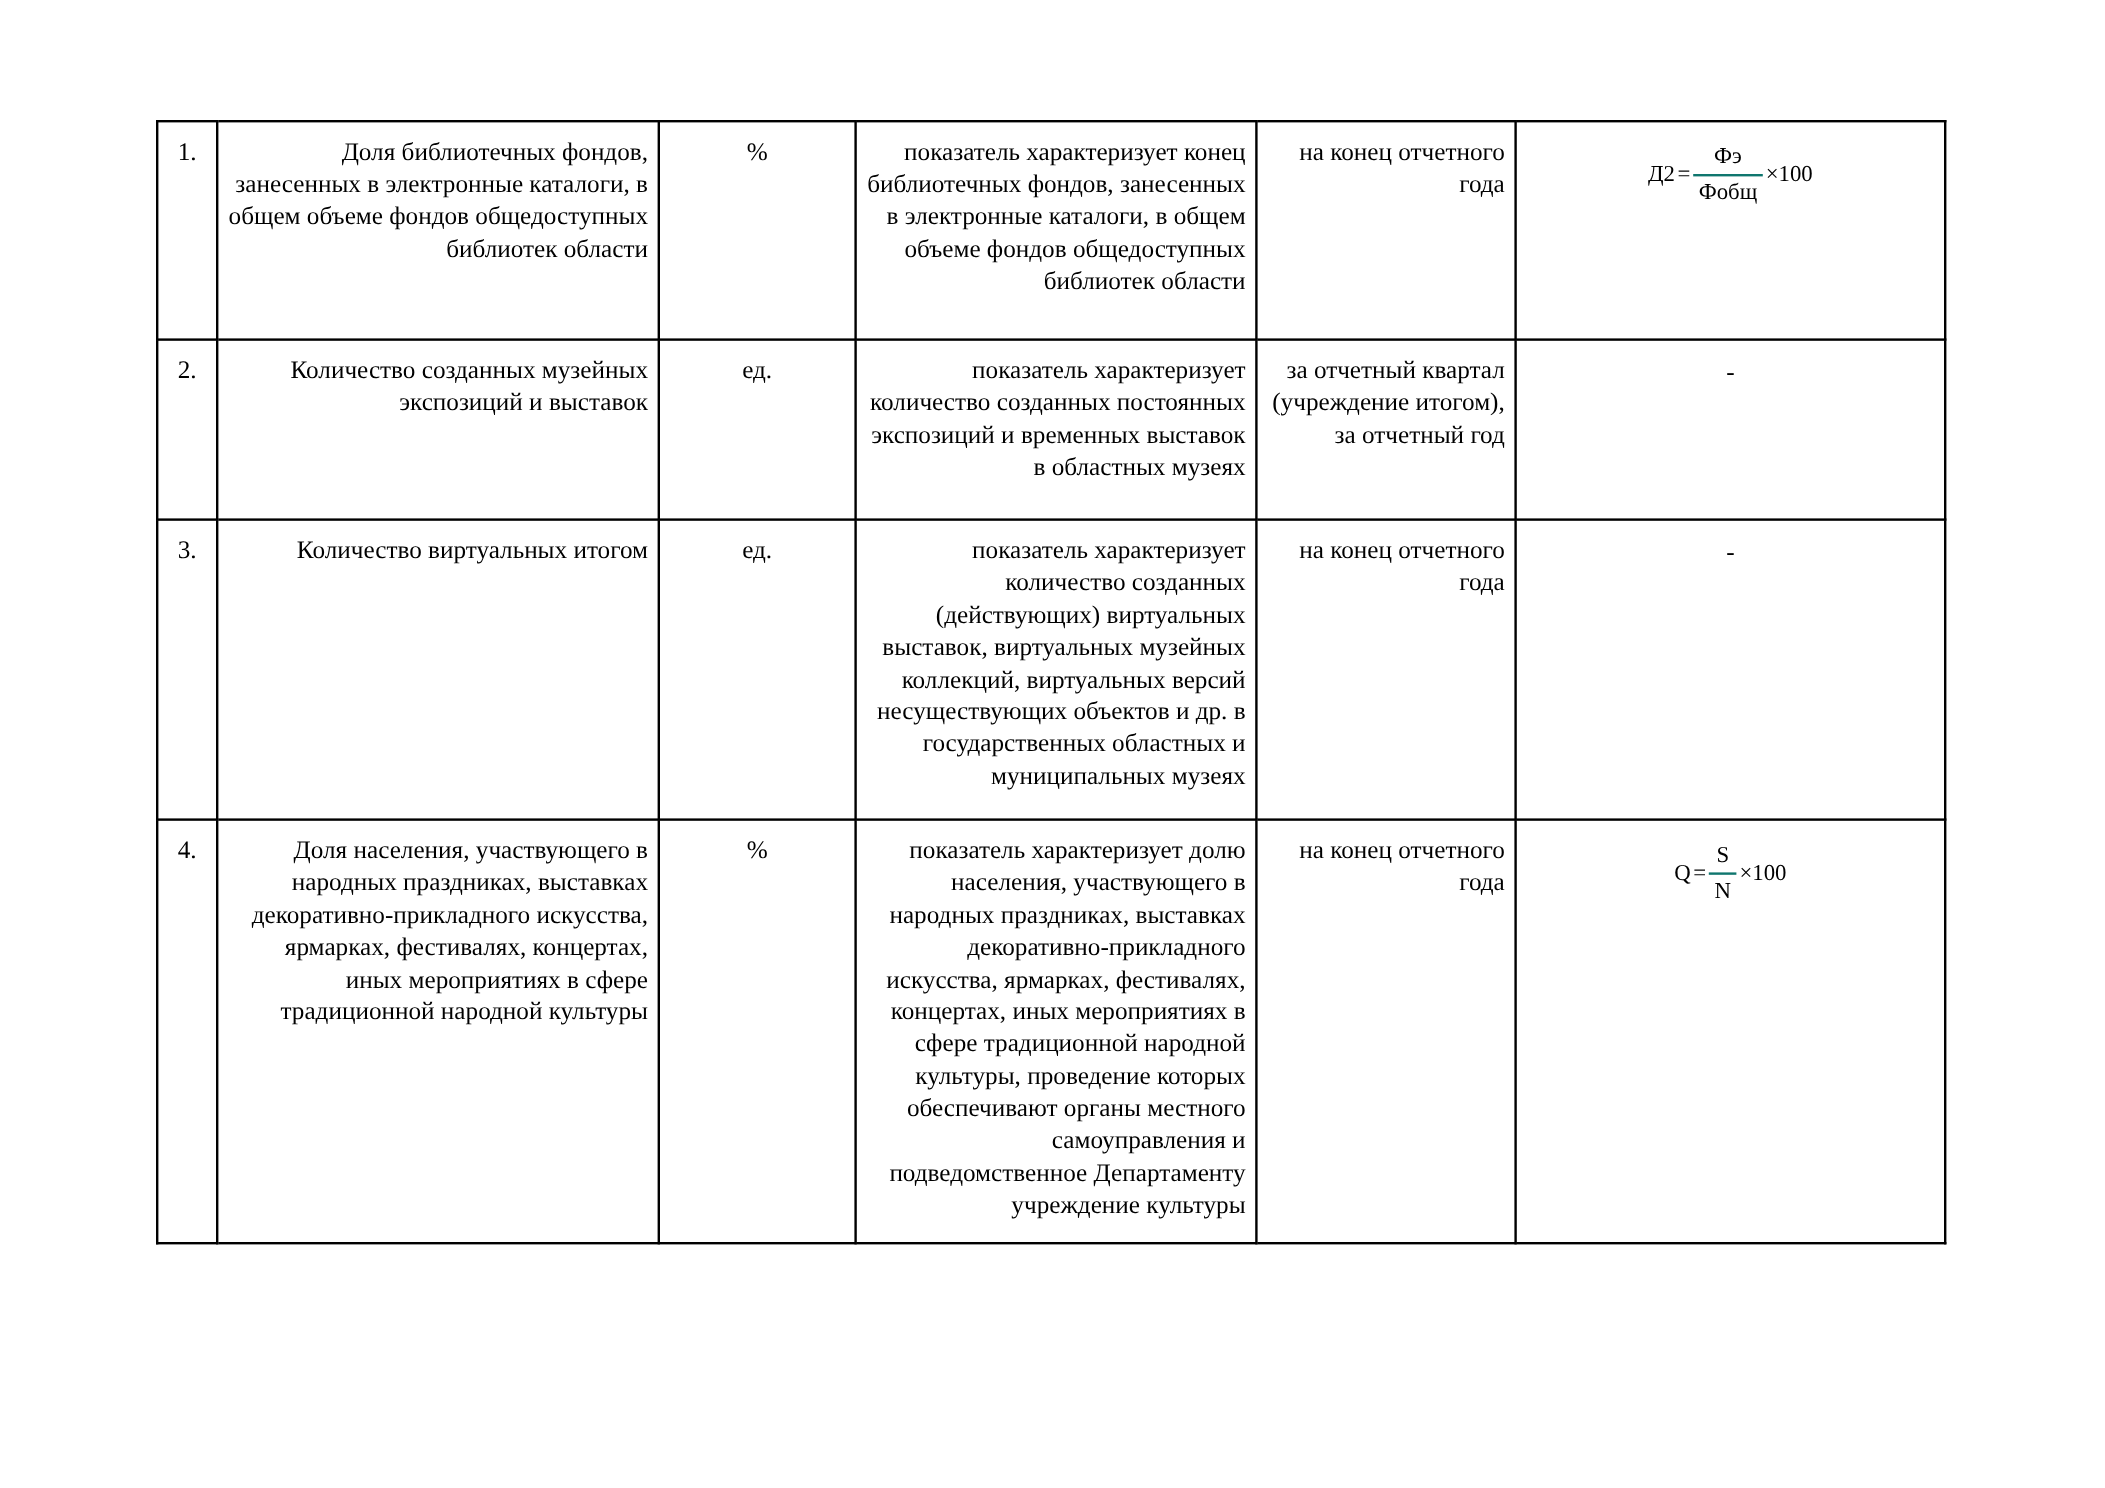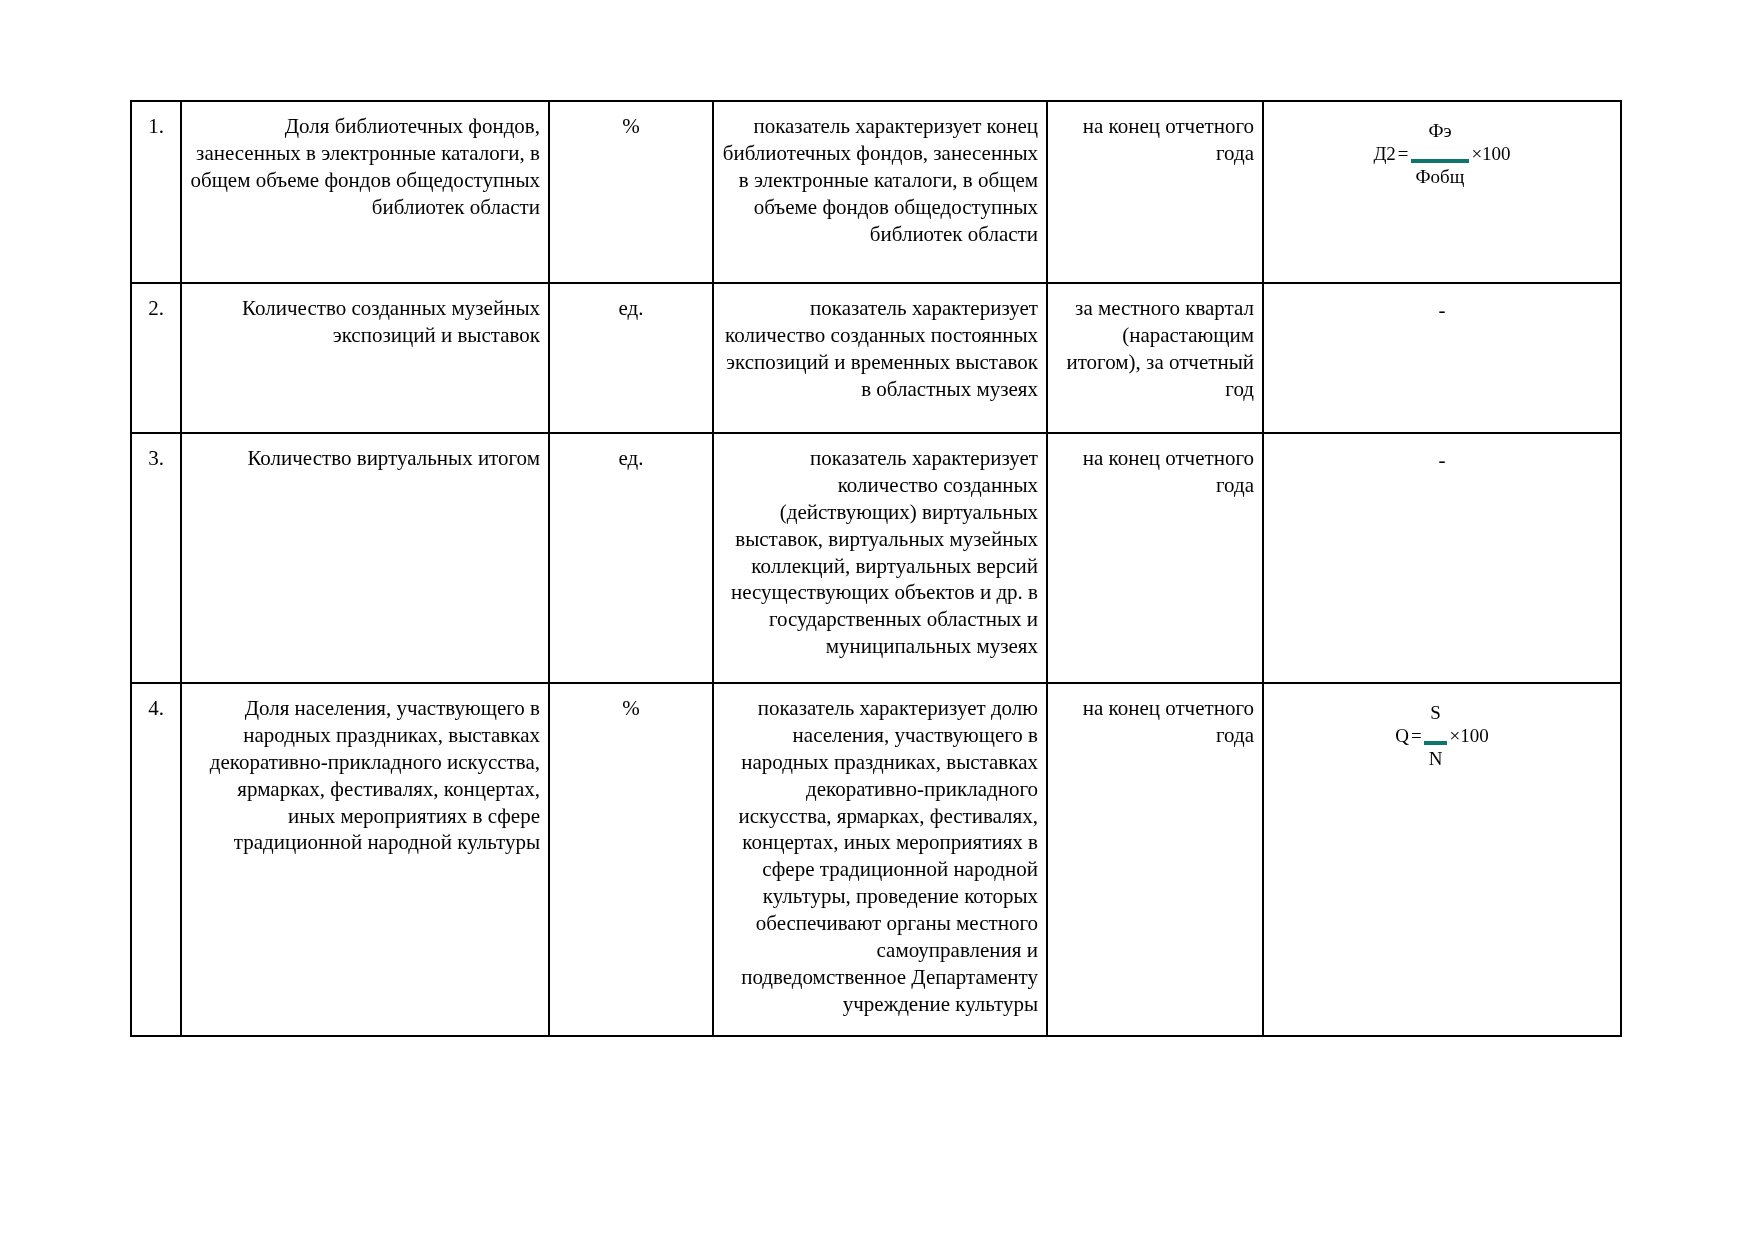--- a/index.html
+++ b/index.html
@@ -50,22 +50,22 @@
     font-size: 19px;
     margin-top: 6px;
   }
   .frac {
     display: inline-block;
     text-align: center;
     vertical-align: middle;
   }
   .frac .fr-num {
     display: block;
-    border-bottom: 4px solid #0f766e;
-    padding: 0 5px 16px 5px;
+    border-bottom: 2px solid #0f766e;
+    padding: 0 5px 2px 5px;
   }
   .frac .fr-den {
     display: block;
     padding: 2px 5px 0 5px;
   }
   .dash { display: inline-block; margin-top: 2px; }
 </style>
 </head>
 <body>
 
@@ -98,21 +98,21 @@
             <span>×100</span>
           </span>
         </td>
       </tr>
 
       <tr style="height:150px;">
         <td class="num-cell">2.</td>
         <td class="name-cell">Количество созданных музейных экспозиций и выставок</td>
         <td class="unit-cell">ед.</td>
         <td class="desc-cell">показатель характеризует количество созданных постоянных экспозиций и временных выставок в областных музеях</td>
-        <td class="period-cell">за местного квартал (нарастающим итогом), за отчетный год</td>
+        <td class="period-cell">за отчетный квартал (учреждение итогом), за отчетный год</td>
         <td class="formula-cell">
           <span class="dash">-</span>
         </td>
       </tr>
 
       <tr style="height:250px;">
         <td class="num-cell">3.</td>
         <td class="name-cell">Количество виртуальных итогом</td>
         <td class="unit-cell">ед.</td>
         <td class="desc-cell">показатель характеризует количество созданных (действующих) виртуальных выставок, виртуальных музейных коллекций, виртуальных версий несуществующих объектов и др. в государственных областных и муниципальных музеях</td>

